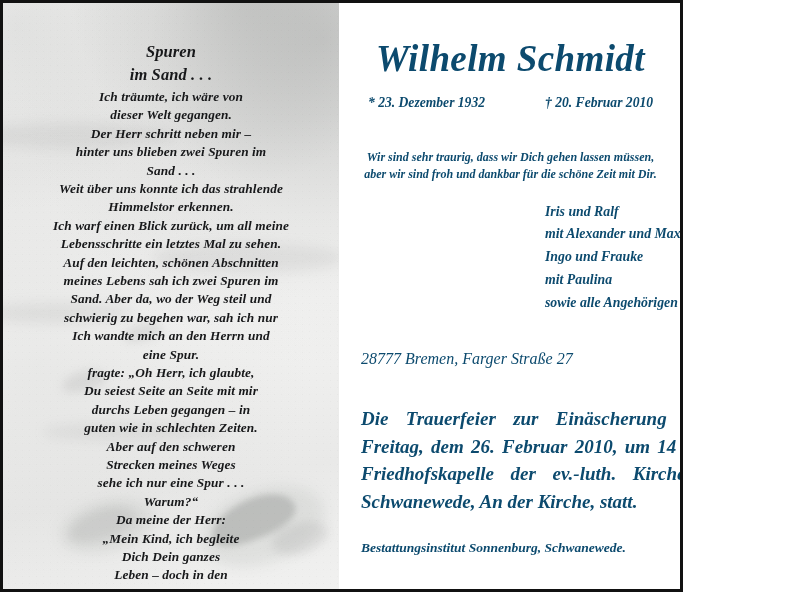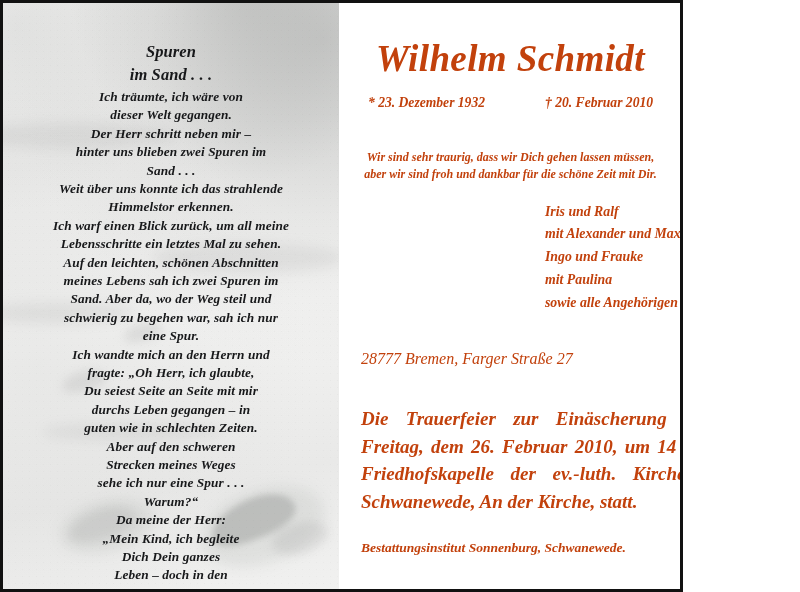--- a/index.html
+++ b/index.html
@@ -103,21 +103,21 @@
   
   .notice {
     position: absolute;
     left: 336px;
     top: 0;
     right: 0;
     bottom: 0;
     background: #ffffff;
     padding: 36px 20px 0 22px;
     box-sizing: border-box;
-    color: #c2410c;
+    color: #0c4a6e;
   }
   .deceased-name {
     text-align: center;
     font-style: italic;
     font-weight: bold;
     font-size: 37px;
     line-height: 1.06;
     letter-spacing: .4px;
     white-space: nowrap;
   }
@@ -214,22 +214,22 @@
           <div class="pline">hinter uns blieben zwei Spuren im</div>
           <div class="pline">Sand . . .</div>
           <div class="pline">Weit über uns konnte ich das strahlende</div>
           <div class="pline">Himmelstor erkennen.</div>
           <div class="pline">Ich warf einen Blick zurück, um all meine</div>
           <div class="pline">Lebensschritte ein letztes Mal zu sehen.</div>
           <div class="pline">Auf den leichten, schönen Abschnitten</div>
           <div class="pline">meines Lebens sah ich zwei Spuren im</div>
           <div class="pline">Sand. Aber da, wo der Weg steil und</div>
           <div class="pline">schwierig zu begehen war, sah ich nur</div>
+          <div class="pline">Ich wandte mich an den Herrn und</div>
           <div class="pline">eine Spur.</div>
-          <div class="pline">Ich wandte mich an den Herrn und</div>
           <div class="pline">fragte: „Oh Herr, ich glaubte,</div>
           <div class="pline">Du seiest Seite an Seite mit mir</div>
           <div class="pline">durchs Leben gegangen – in</div>
           <div class="pline">guten wie in schlechten Zeiten.</div>
           <div class="pline">Aber auf den schweren</div>
           <div class="pline">Strecken meines Weges</div>
           <div class="pline">sehe ich nur eine Spur . . .</div>
           <div class="pline">Warum?“</div>
           <div class="pline">Da meine der Herr:</div>
           <div class="pline">„Mein Kind, ich begleite</div>

